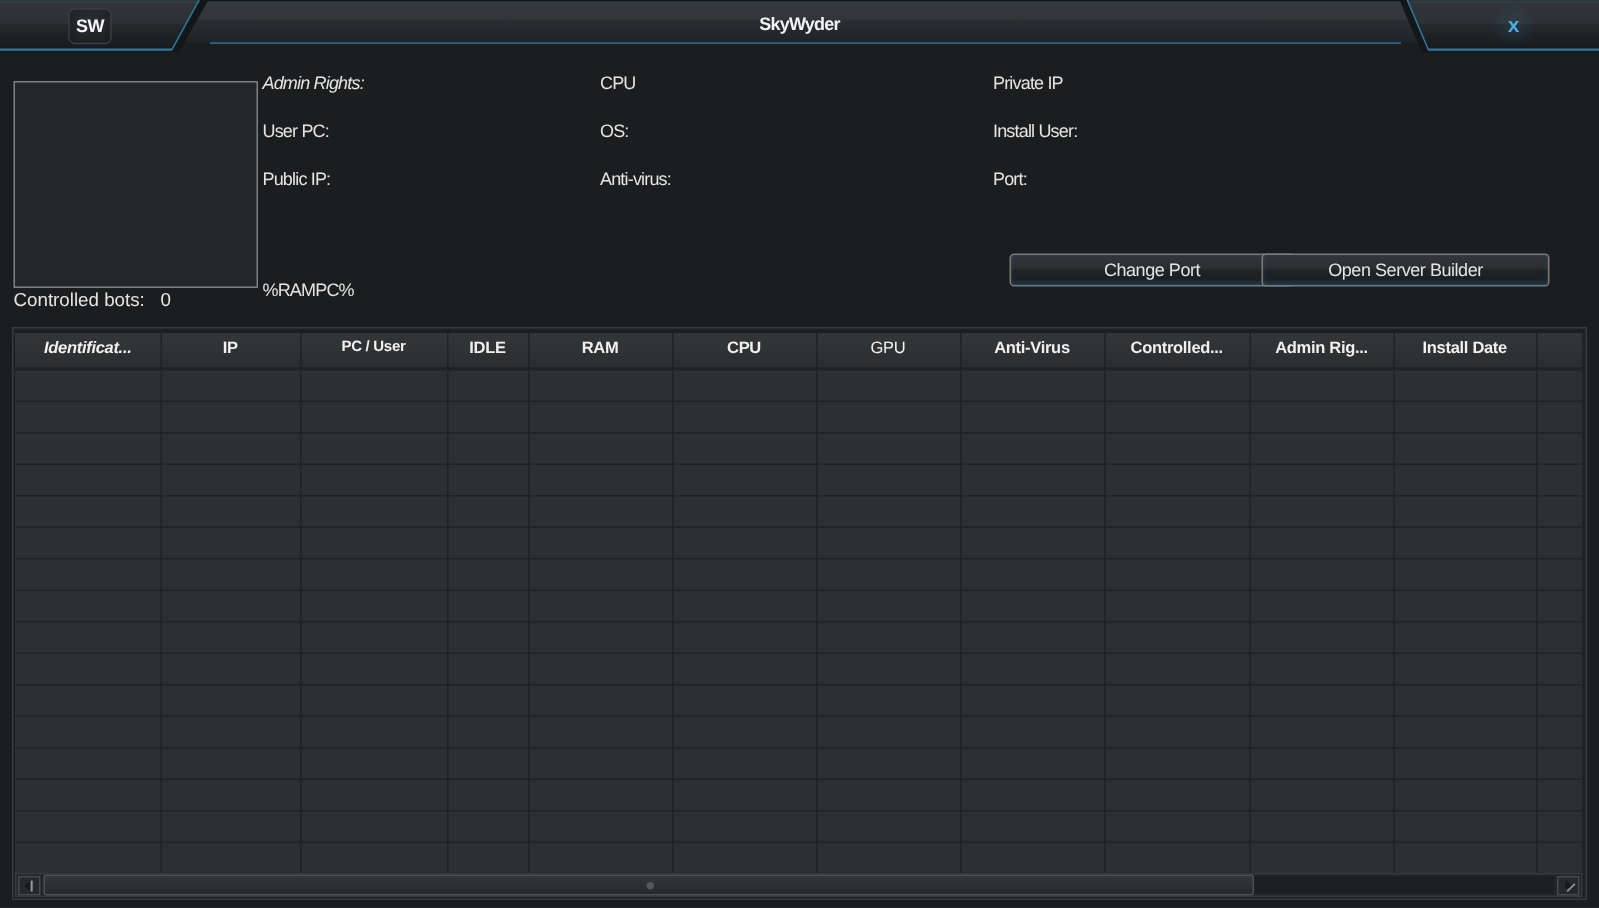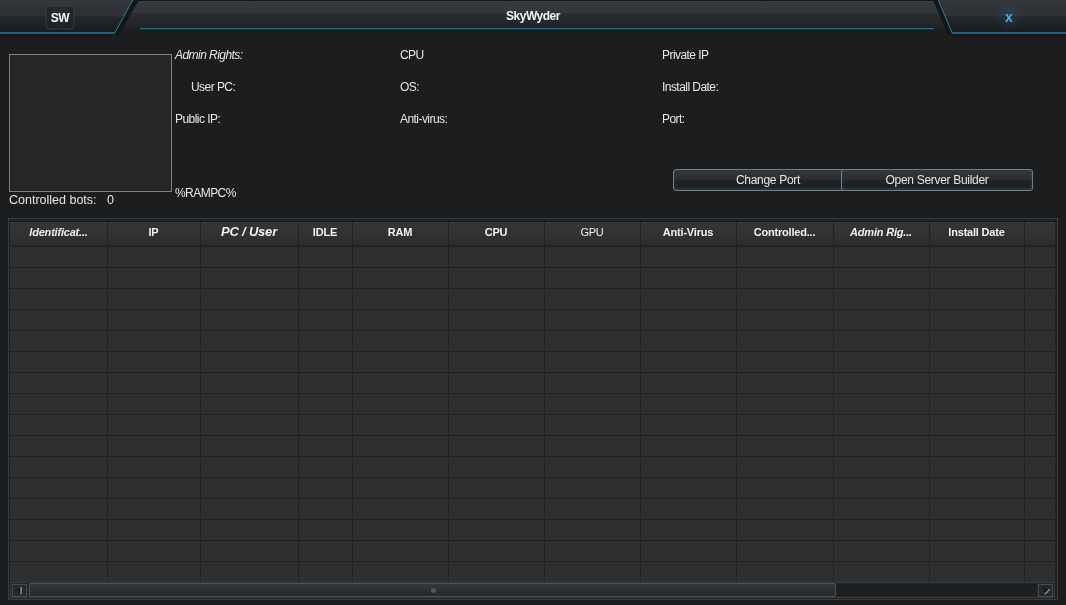--- a/index.html
+++ b/index.html
@@ -64,49 +64,49 @@
   <text x="533" y="20" font-family="Liberation Sans,sans-serif" font-size="12" font-weight="bold" letter-spacing="-0.5" fill="#f2f2f2" text-anchor="middle">SkyWyder</text>
 
   <circle cx="1009" cy="17" r="15" fill="url(#xglow)"></circle>
   <text x="1009" y="21.5" font-family="Liberation Sans,sans-serif" font-size="14" font-weight="bold" fill="#48ade0" text-anchor="middle">x</text>
 </svg>
 
 <div class="abs" style="left:9px;top:54px;width:161px;height:136px;background:#252628;border:1px solid #7e8082;"></div>
 <div class="lbl" style="left:9px;top:193px;letter-spacing:0;font-size:12.5px;">Controlled bots:&nbsp;&nbsp;&nbsp;0</div>
 
 <div class="lbl" style="left:175px;top:48px;font-style:italic;">Admin Rights:</div>
-<div class="lbl" style="left:175px;top:80px;margin-left:16px;">User PC:</div>
+<div class="lbl" style="left:175px;top:80px;">User PC:</div>
 <div class="lbl" style="left:175px;top:112px;">Public IP:</div>
 <div class="lbl" style="left:175px;top:144px;margin-top:42px;">%RAMPC%</div>
 
 <div class="lbl" style="left:400px;top:48px;">CPU</div>
 <div class="lbl" style="left:400px;top:80px;">OS:</div>
 <div class="lbl" style="left:400px;top:112px;">Anti-virus:</div>
 
 <div class="lbl" style="left:662px;top:48px;">Private IP</div>
-<div class="lbl" style="left:662px;top:80px;">Install Date:</div>
+<div class="lbl" style="left:662px;top:80px;">Install User:</div>
 <div class="lbl" style="left:662px;top:112px;">Port:</div>
 
 <div class="btn" style="left:641px;top:169px;width:188px;margin-left:32px;">Change Port</div>
 <div class="btn" style="left:841px;top:169px;width:190px;">Open Server Builder</div>
 
 <div class="abs" id="tablewrap" style="left:8px;top:218px;width:1048px;height:380px;border:1px solid #373c40;background:#1e1f20;"></div>
 
 <div class="abs" id="grid" style="left:10px;top:222px;width:1046px;height:360px;">
     <div style="position:absolute;left:0;top:0;width:1045px;height:23px;background:linear-gradient(to bottom,#333537 0%,#2f3133 55%,#2b2d2f 100%);"></div>
     <div style="position:absolute;left:0px;top:0;width:97px;height:23px;line-height:20px;text-align:center;color:#f0f0f0;font-size:11px;font-weight:bold;letter-spacing:-0.2px;font-style:italic;">Identificat...</div>
     <div style="position:absolute;left:97px;top:0;width:93px;height:23px;line-height:20px;text-align:center;color:#f0f0f0;font-size:11px;font-weight:bold;letter-spacing:-0.2px;">IP</div>
-    <div style="position:absolute;left:190px;top:0;width:98px;height:23px;line-height:20px;text-align:center;color:#f0f0f0;font-size:13px;font-weight:bold;letter-spacing:-0.2px;font-style:italic;">PC / User</div>
+    <div style="position:absolute;left:190px;top:0;width:98px;height:23px;line-height:20px;text-align:center;color:#f0f0f0;font-size:10px;font-weight:bold;letter-spacing:-0.2px;">PC / User</div>
     <div style="position:absolute;left:288px;top:0;width:54px;height:23px;line-height:20px;text-align:center;color:#f0f0f0;font-size:11px;font-weight:bold;letter-spacing:-0.2px;">IDLE</div>
     <div style="position:absolute;left:342px;top:0;width:96px;height:23px;line-height:20px;text-align:center;color:#f0f0f0;font-size:11px;font-weight:bold;letter-spacing:-0.2px;">RAM</div>
     <div style="position:absolute;left:438px;top:0;width:96px;height:23px;line-height:20px;text-align:center;color:#f0f0f0;font-size:11px;font-weight:bold;letter-spacing:-0.2px;">CPU</div>
     <div style="position:absolute;left:534px;top:0;width:96px;height:23px;line-height:20px;text-align:center;color:#f0f0f0;font-size:11px;font-weight:normal;letter-spacing:-0.2px;">GPU</div>
     <div style="position:absolute;left:630px;top:0;width:96px;height:23px;line-height:20px;text-align:center;color:#f0f0f0;font-size:11px;font-weight:bold;letter-spacing:-0.2px;">Anti-Virus</div>
     <div style="position:absolute;left:726px;top:0;width:97px;height:23px;line-height:20px;text-align:center;color:#f0f0f0;font-size:11px;font-weight:bold;letter-spacing:-0.2px;">Controlled...</div>
-    <div style="position:absolute;left:823px;top:0;width:96px;height:23px;line-height:20px;text-align:center;color:#f0f0f0;font-size:11px;font-weight:bold;letter-spacing:-0.2px;font-style:italic;">Admin Rig...</div>
+    <div style="position:absolute;left:823px;top:0;width:96px;height:23px;line-height:20px;text-align:center;color:#f0f0f0;font-size:11px;font-weight:bold;letter-spacing:-0.2px;">Admin Rig...</div>
     <div style="position:absolute;left:919px;top:0;width:95px;height:23px;line-height:20px;text-align:center;color:#f0f0f0;font-size:11px;font-weight:bold;letter-spacing:-0.2px;">Install Date</div>
     <div style="position:absolute;left:1014px;top:0;width:31px;height:23px;line-height:20px;text-align:center;color:#f0f0f0;font-size:11px;font-weight:bold;letter-spacing:-0.2px;"></div>
     <div style="position:absolute;left:0;top:24px;width:1045px;height:336px;background:#2d2f30;"></div>
     <div style="position:absolute;left:0;top:23px;width:1045px;height:2px;background:#212223;"></div>
     <div style="position:absolute;left:0;top:45px;width:1045px;height:1px;background:#212223;"></div>
     <div style="position:absolute;left:0;top:66px;width:1045px;height:1px;background:#212223;"></div>
     <div style="position:absolute;left:0;top:87px;width:1045px;height:1px;background:#212223;"></div>
     <div style="position:absolute;left:0;top:108px;width:1045px;height:1px;background:#212223;"></div>
     <div style="position:absolute;left:0;top:129px;width:1045px;height:1px;background:#212223;"></div>
     <div style="position:absolute;left:0;top:150px;width:1045px;height:1px;background:#212223;"></div>

